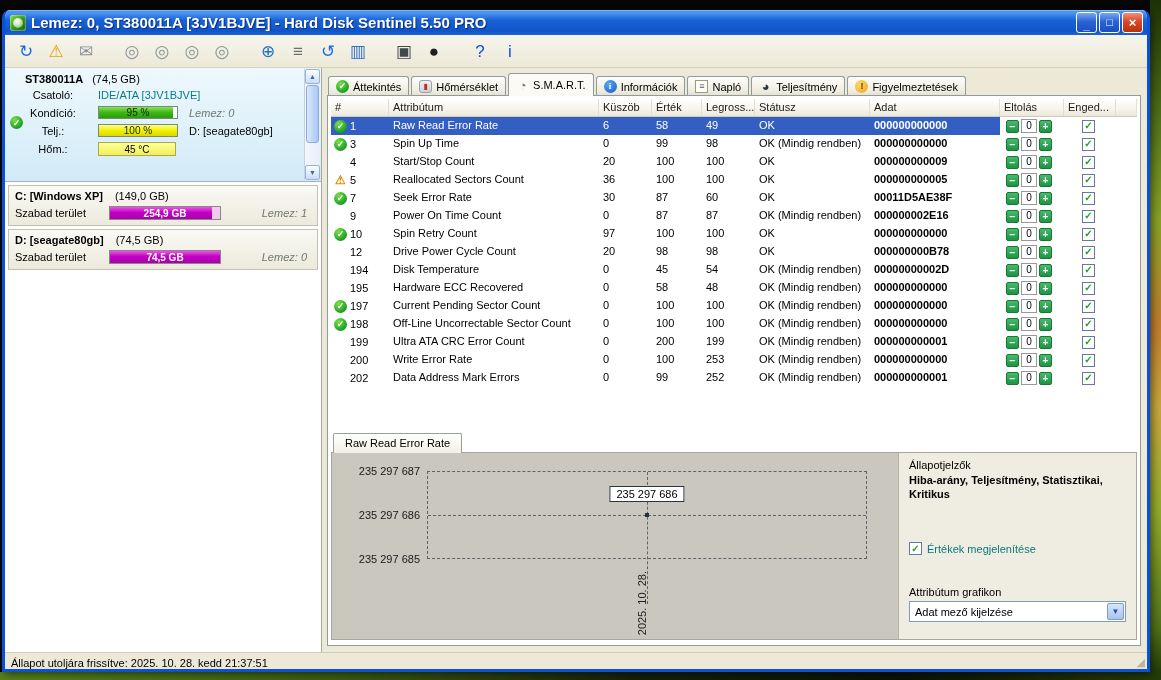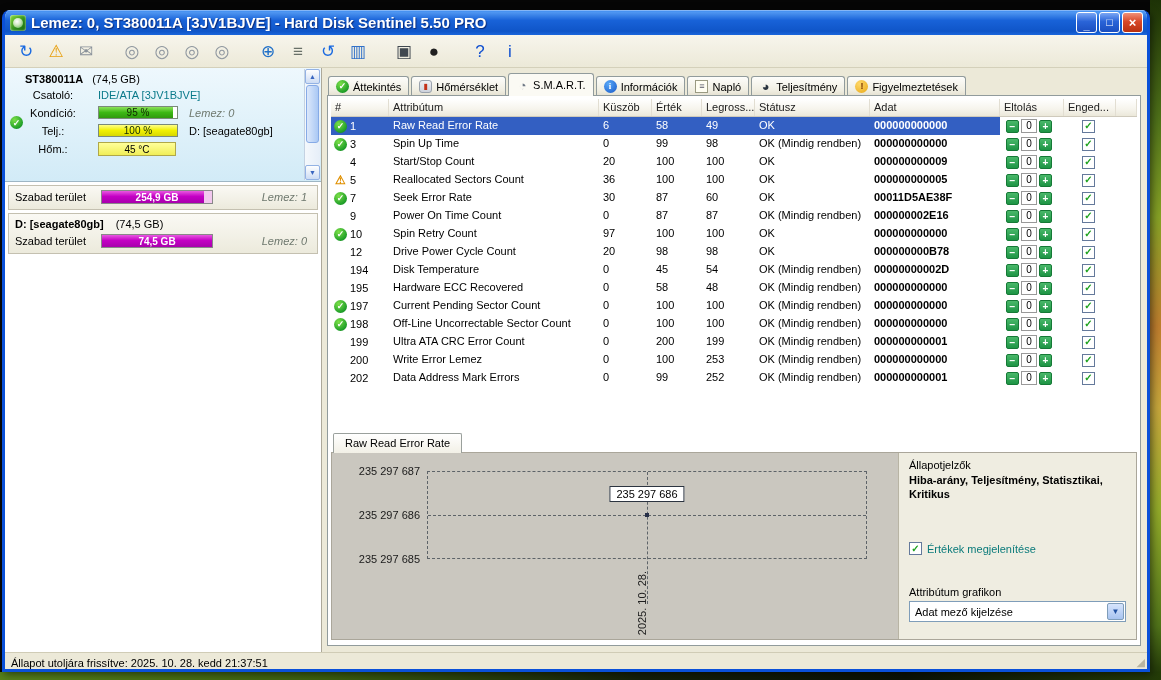--- a/index.html
+++ b/index.html
@@ -71,21 +71,21 @@
 .sbtn{height:15px;flex:0 0 15px;background:linear-gradient(180deg,#fefefe,#cddcf4);border:1px solid #93b2e4;
  border-radius:2px;color:#3a66c0;font-size:7px;display:flex;align-items:center;justify-content:center;}
 .sthumb{flex:0 0 58px;margin:1px;background:linear-gradient(90deg,#dce8fb,#aac8f4);border:1px solid #86aae6;border-radius:3px;}
 .sspacer{flex:1;}
 
 .vol{margin:3px 3px 2px 3px;border:1px solid #c4c0b0;background:linear-gradient(180deg,#faf9f4,#eceadc);
  padding:4px 6px 5px 6px;}
 .vrow1{margin-bottom:4px;white-space:nowrap;}
 .vname{font-weight:bold;}
 .vsize{margin-left:12px;}
-.vrow2{display:flex;align-items:center;gap:6px;}
+.vrow2{display:flex;align-items:center;gap:14px;}
 .vfl{width:80px;white-space:nowrap;}
 .vbar{position:relative;width:112px;height:14px;border:1px solid #888;background:#f2c8ee;display:block;flex:0 0 112px;}
 .vfill{position:absolute;left:0;top:0;bottom:0;background:linear-gradient(180deg,#e858e0,#c400c4 45%,#a800ac);}
 .vval{position:absolute;inset:0;text-align:center;color:#fff;font-weight:bold;font-size:10px;line-height:13px;}
 .vnote{font-style:italic;color:#6e786e;margin-left:auto;margin-right:4px;white-space:nowrap;}
 .sfill{flex:1;background:#fff;}
 
 .main{flex:1;display:flex;flex-direction:column;background:#ece9d8;padding:5px 6px 6px 5px;min-width:0;}
 .tabbar{display:flex;align-items:flex-end;gap:2px;height:23px;flex:0 0 23px;padding-left:1px;}
 .tab{display:flex;align-items:center;gap:4px;height:20px;padding:0 7px;border:1px solid #919b9c;border-bottom:none;
@@ -260,20 +260,21 @@
             </div>
           <div class="sthumb"></div>
           <div class="sspacer"></div>
           <div class="sbtn">
               <span>▼</span>
             </div>
         </div>
       </div>
       <div>
           <div class="vol">
+            <div class="vrow1"><span class="vname">C: [Windows XP]</span><span class="vsize">(149,0 GB)</span></div>
             <div class="vrow2">
               <span class="vfl">Szabad terület</span>
               <span class="vbar">
                 <span class="vfill" style="width: 93%;"></span>
                 <span class="vval">254,9 GB</span>
               </span>
               <span class="vnote">Lemez: 1</span>
             </div>
           </div>
           <div class="vol">
@@ -633,21 +634,21 @@
                   <span class="cbk">✓</span>
                 </span>
               </div>
               <div class="tc"></div>
             </div>
             <div class="trow">
               <div class="tc c-num">
                 <span class="sticsp"></span>
                 <span>200</span>
               </div>
-              <div class="tc">Write Error Lemez</div>
+              <div class="tc">Write Error Rate</div>
               <div class="tc">0</div>
               <div class="tc">100</div>
               <div class="tc">253</div>
               <div class="tc">OK (Mindig rendben)</div>
               <div class="tc c-data">000000000000</div>
               <div class="tc c-off">
                 <span class="obtn">−</span>
                 <span class="oval">0</span>
                 <span class="obtn">+</span>
               </div>

